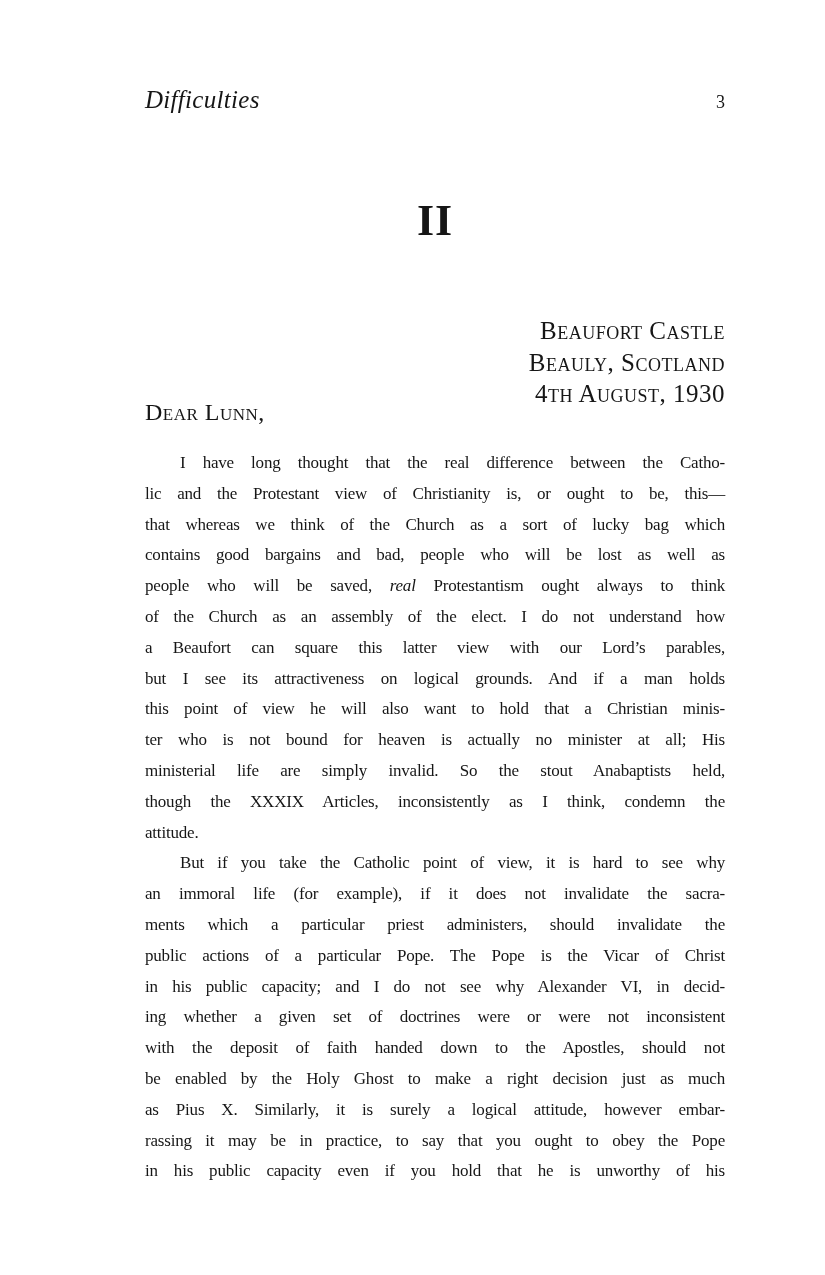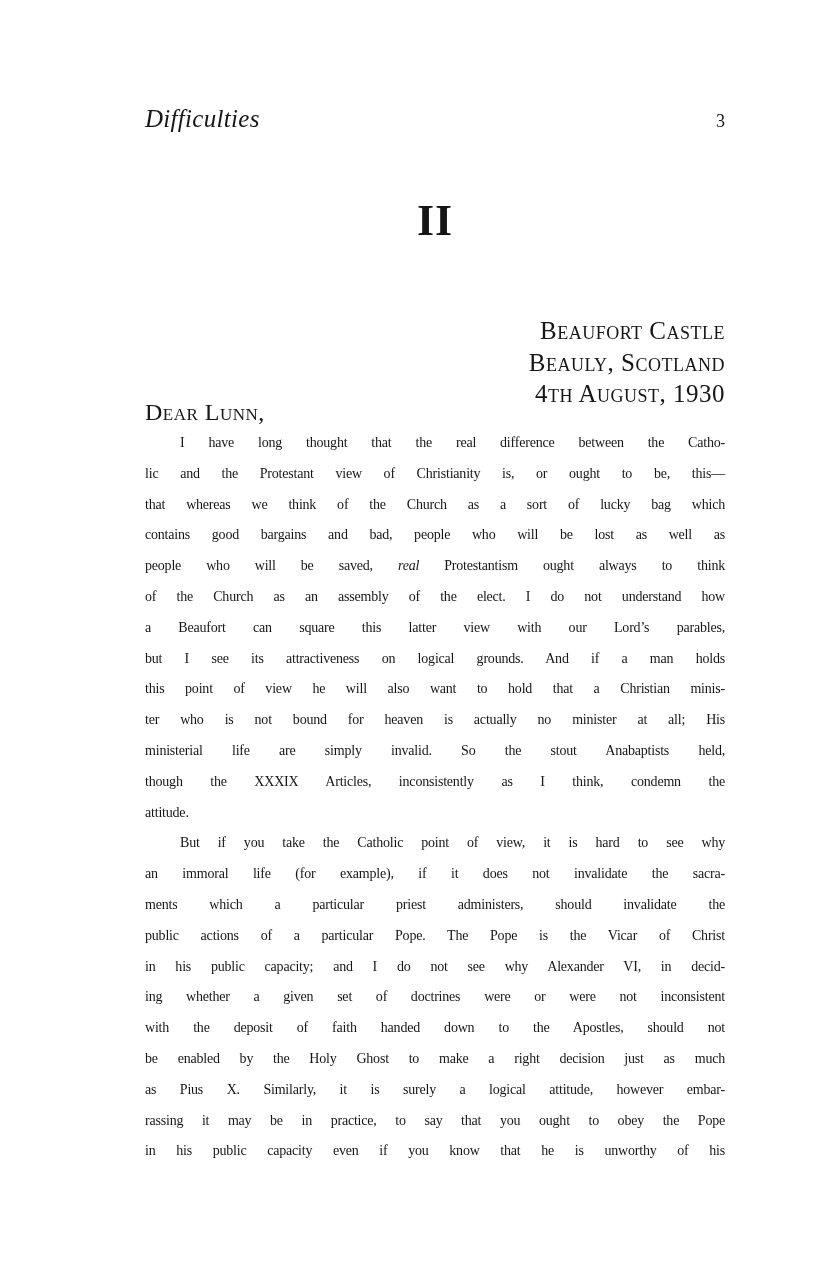--- a/index.html
+++ b/index.html
@@ -22,21 +22,20 @@
     top: 86px;
     width: 580px;
     display: flex;
     justify-content: space-between;
     align-items: baseline;
   }
   .head-title {
     font-style: italic;
     font-size: 25px;
     letter-spacing: 0.3px;
-    margin-top: 19px;
   }
   .page-number {
     font-size: 18px;
   }
   .chapter {
     position: absolute;
     left: 145px;
     top: 199px;
     width: 580px;
     text-align: center;
@@ -62,23 +61,23 @@
     left: 145px;
     top: 397px;
     font-variant: small-caps;
     font-size: 24px;
     line-height: 31px;
     letter-spacing: 0.5px;
   }
   .body-text {
     position: absolute;
     left: 145px;
-    top: 428px;
+    top: 448px;
     width: 580px;
-    font-size: 14px;
+    font-size: 17px;
     line-height: 30.8px;
     letter-spacing: -0.2px;
   }
   .line {
     text-align: justify;
     text-align-last: justify;
     text-justify: inter-word;
   }
   .line.indent {
     text-indent: 35px;
@@ -121,16 +120,16 @@
       <div class="line indent"><span>But if you take the Catholic point of view, it is hard to see why</span></div>
       <div class="line"><span>an immoral life (for example), if it does not invalidate the sacra-</span></div>
       <div class="line"><span>ments which a particular priest administers, should invalidate the</span></div>
       <div class="line"><span>public actions of a particular Pope. The Pope is the Vicar of Christ</span></div>
       <div class="line"><span>in his public capacity; and I do not see why Alexander VI, in decid-</span></div>
       <div class="line"><span>ing whether a given set of doctrines were or were not inconsistent</span></div>
       <div class="line"><span>with the deposit of faith handed down to the Apostles, should not</span></div>
       <div class="line"><span>be enabled by the Holy Ghost to make a right decision just as much</span></div>
       <div class="line"><span>as Pius X. Similarly, it is surely a logical attitude, however embar-</span></div>
       <div class="line"><span>rassing it may be in practice, to say that you ought to obey the Pope</span></div>
-      <div class="line"><span>in his public capacity even if you know that he is unworthy of his</span></div>
+      <div class="line"><span>in his public capacity even if you hold that he is unworthy of his</span></div>
     </div>
 
 </div>
 
 </body></html>

